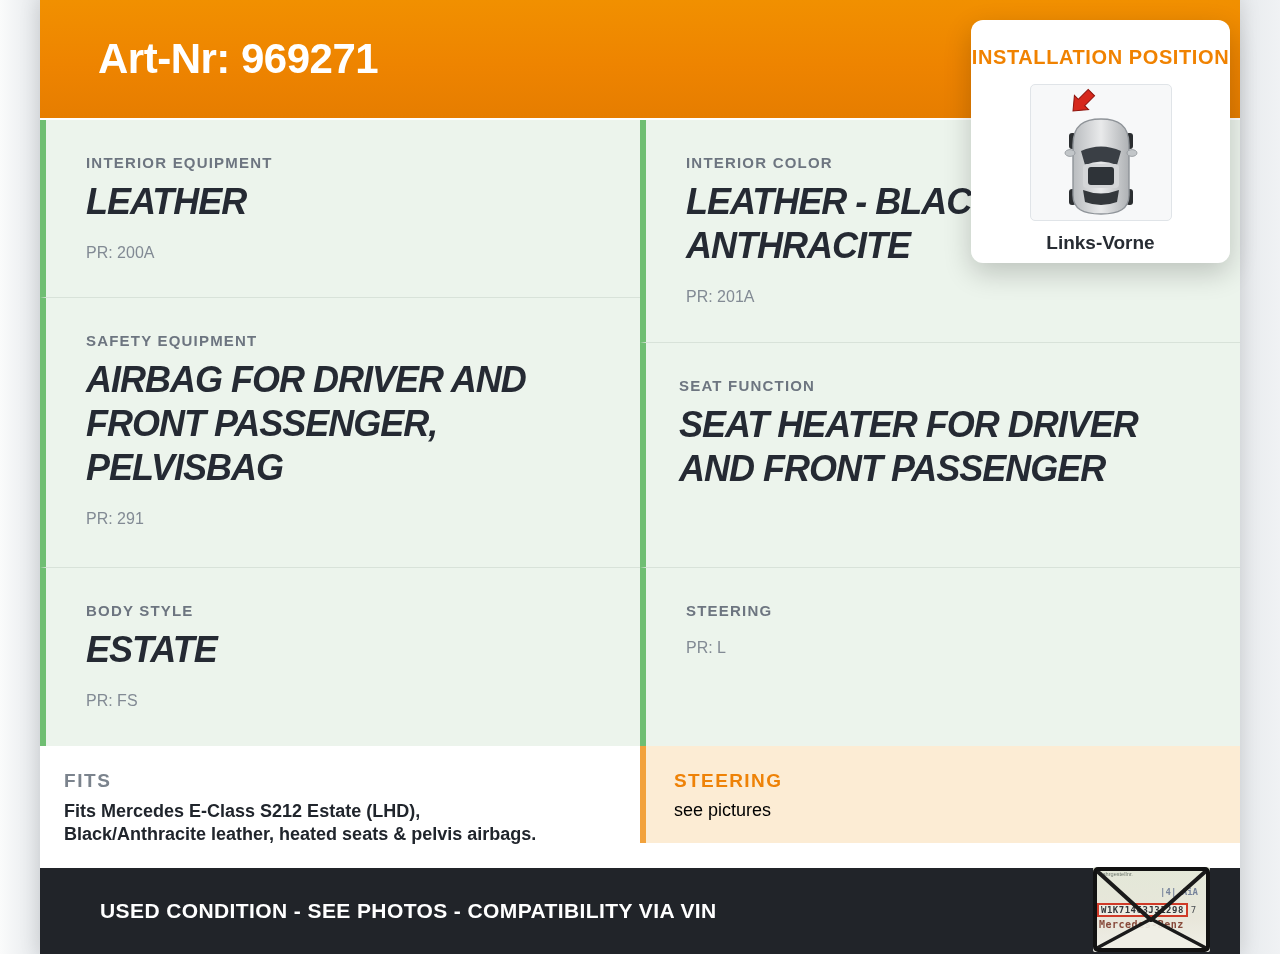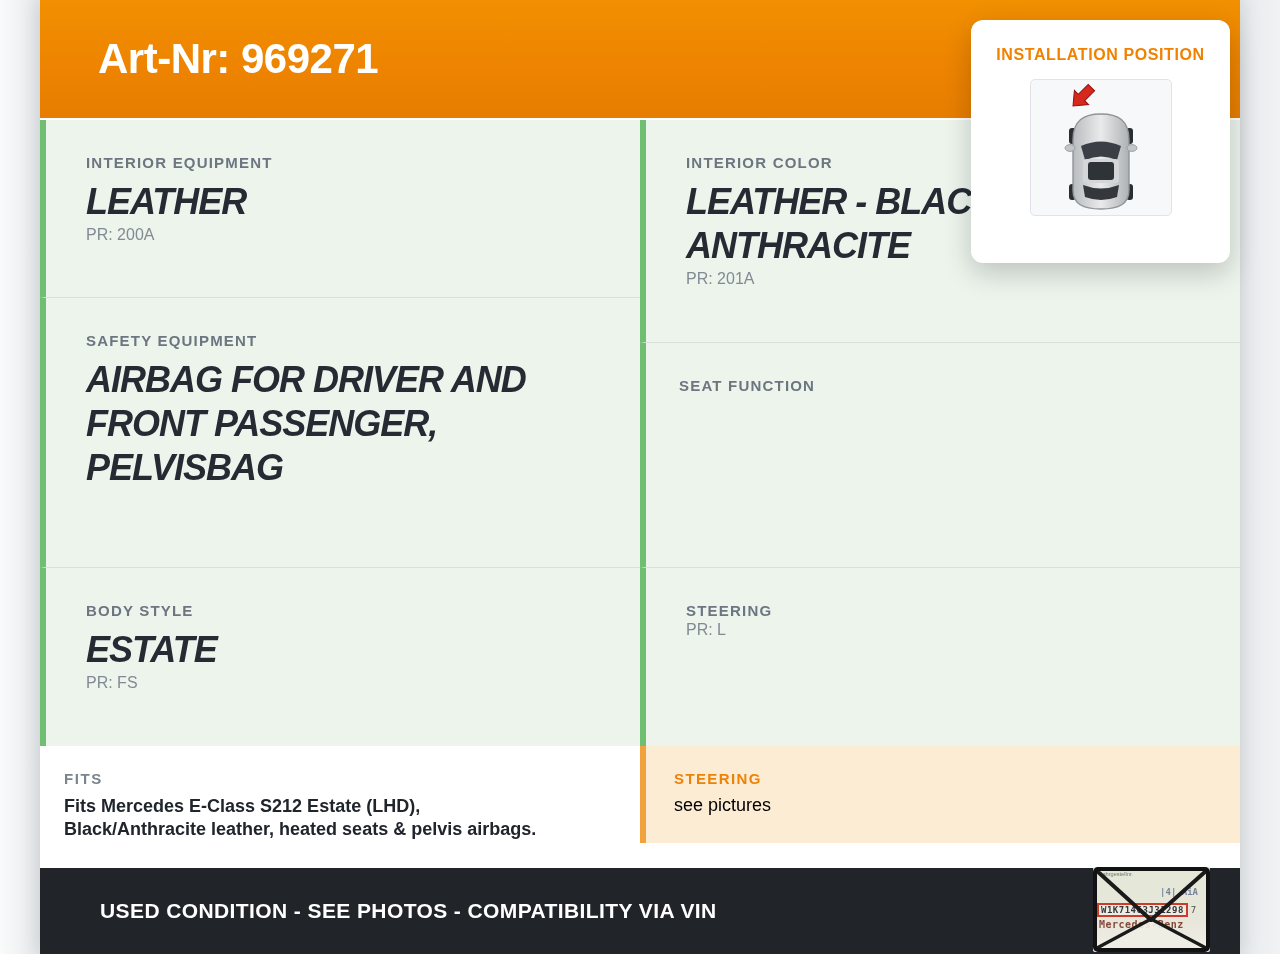--- a/index.html
+++ b/index.html
@@ -20,38 +20,38 @@
   .card + .card{border-top:1px solid rgba(40,70,50,.10);}
   .col-left  .card:nth-child(1){height:177px;}
   .col-left  .card:nth-child(2){height:270px;}
   .col-left  .card:nth-child(3){height:179px;}
   .col-right .card:nth-child(1){height:222px;}
   .col-right .card:nth-child(2){height:225px;padding-left:33px;}
   .col-right .card:nth-child(3){height:179px;}
   .card-label{font-size:15px;font-weight:700;color:#6d7580;letter-spacing:1.2px;}
   .card-title{margin:9px 0 0 0;font-size:36px;font-weight:800;color:#252a33;
               line-height:1.22;letter-spacing:-1px;white-space:pre-line;font-style:italic;}
-  .card-pr{margin-top:2px;font-size:16px;font-weight:500;color:#828a94;}
+  .card-pr{margin-top:20px;font-size:16px;font-weight:500;color:#828a94;}
   
   .bottom-row{position:absolute;left:0;top:746px;width:1200px;height:122px;display:flex;background:#ffffff;}
   .fits-card{box-sizing:border-box;width:600px;height:122px;padding:24px 30px 0 24px;background:#ffffff;}
-  .mini-label{font-size:15px;font-weight:700;color:#7b838d;letter-spacing:1.6px;}
+  .mini-label{font-size:19px;font-weight:700;color:#7b838d;letter-spacing:1.6px;}
   .fits-text{margin-top:8px;font-size:18px;font-weight:700;color:#20252c;line-height:1.25;white-space:pre-line;}
   .condition-card{box-sizing:border-box;width:600px;height:97px;padding:24px 30px 0 28px;
                   background:#fcecd4;border-left:6px solid #f2a23c;}
   .condition-card .mini-label{color:#ee8207;letter-spacing:1.4px;}
   .condition-text{margin-top:8px;font-size:18px;font-weight:400;color:#000000;}
   
   .footer{position:absolute;left:0;top:868px;width:1200px;height:86px;background:#212429;
           display:flex;align-items:center;}
   .footer-text{margin-left:60px;font-size:21px;font-weight:800;color:#ffffff;letter-spacing:.4px;}
   
   .install-card{position:absolute;left:931px;top:20px;width:259px;height:243px;background:#ffffff;
                 border-radius:12px;box-shadow:0 10px 28px rgba(0,0,0,.20);text-align:center;z-index:5;}
-  .install-title{margin-top:26px;font-size:16px;font-weight:800;color:#f08200;letter-spacing:.6px;}
+  .install-title{margin-top:26px;font-size:20px;font-weight:800;color:#f08200;letter-spacing:.6px;}
   .install-imgbox{margin:15px auto 0 auto;width:140px;height:135px;background:#f7f8f9;
                   border:1px solid #e0e4e8;border-radius:5px;display:flex;align-items:center;justify-content:center;}
   .install-pos{margin-top:11px;font-size:19px;font-weight:700;color:#272c33;}
   
   .stamp{position:absolute;left:1053px;top:867px;width:117px;height:85px;z-index:6;
          background:linear-gradient(180deg,#e3e8d8 0%,#e8e6da 60%,#efefe7 100%);
          border-radius:2px;overflow:hidden;}
   .stamp-doclabel{position:absolute;top:4px;left:6px;font-size:8px;color:#6e786e;
                   transform:scale(.7);transform-origin:0 0;white-space:nowrap;}
   .stamp-line1{position:absolute;top:20px;right:12px;font-size:9px;font-weight:700;
@@ -80,36 +80,39 @@
         <section class="card">
           <div class="card-label">INTERIOR EQUIPMENT</div>
           <h2 class="card-title">LEATHER</h2>
           <div class="card-pr">PR: 200A</div>
         </section>
         <section class="card">
           <div class="card-label">SAFETY EQUIPMENT</div>
           <h2 class="card-title">AIRBAG FOR DRIVER AND
 FRONT PASSENGER,
 PELVISBAG</h2>
+          <div class="card-pr">PR: 291</div>
         </section>
         <section class="card">
           <div class="card-label">BODY STYLE</div>
           <h2 class="card-title">ESTATE</h2>
           <div class="card-pr">PR: FS</div>
         </section>
       </div>
       <div class="col col-right">
         <section class="card">
           <div class="card-label">INTERIOR COLOR</div>
           <h2 class="card-title">LEATHER - BLACK /
 ANTHRACITE</h2>
           <div class="card-pr">PR: 201A</div>
         </section>
         <section class="card">
           <div class="card-label">SEAT FUNCTION</div>
+          <h2 class="card-title">SEAT HEATER FOR DRIVER
+AND FRONT PASSENGER</h2>
         </section>
         <section class="card">
           <div class="card-label">STEERING</div>
           <div class="card-pr">PR: L</div>
         </section>
       </div>
     </div>
 
     <div class="bottom-row">
       <section class="fits-card">
@@ -154,20 +157,21 @@
           <rect x="50" y="77" width="36" height="24" rx="4" fill="#d4d6d8"></rect>
           <rect x="55" y="80" width="26" height="18" rx="3" fill="#2e3338"></rect>
 
           <path d="M50,103 Q68,110 86,103 L84,115 Q68,121 52,115 Z" fill="#34383c"></path>
 
           <g transform="translate(40,24) rotate(-135)">
             <path d="M0,0 L10,12 L4.5,12 L4.5,26 L-4.5,26 L-4.5,12 L-10,12 Z" fill="#d6281c" stroke="#8e130c" stroke-width="1"></path>
           </g>
         </svg>
       </div>
+      <div class="install-pos">Links-Vorne</div>
     </aside>
 
     <div class="stamp">
       <div class="stamp-doclabel">Fahrgestellnr.</div>
       <div class="stamp-line1">|4| AiA</div>
       <div class="stamp-vinrow">
         <span class="vin-box">W1K71463J31298</span><span class="vin-suffix">7</span>
       </div>
       <div class="stamp-brand">Mercedes-Benz</div>
       <svg class="stamp-envelope" viewBox="0 0 117 85" preserveAspectRatio="none">

